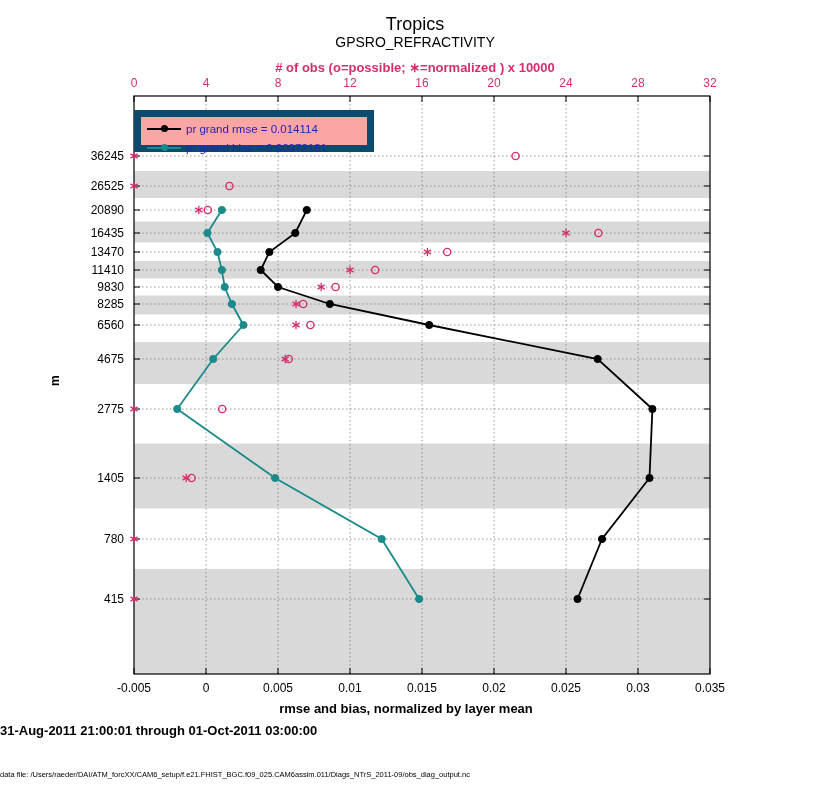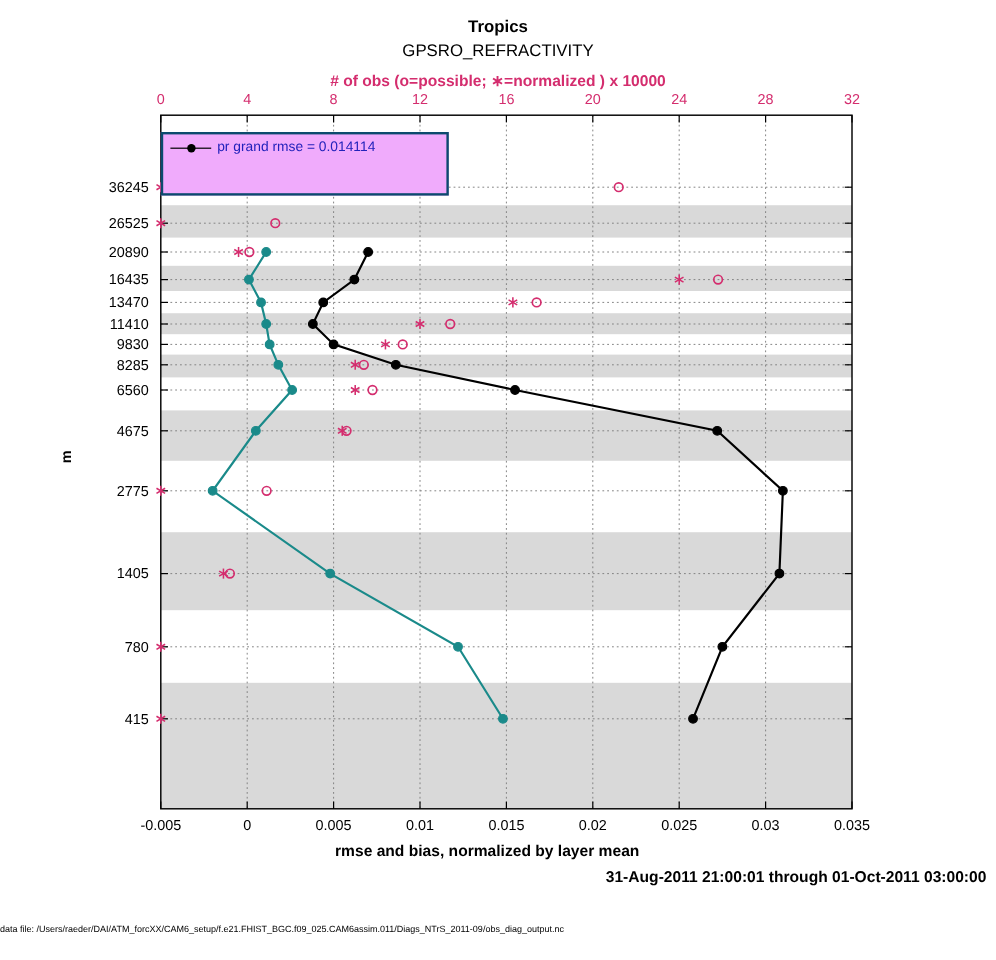--- a/index.html
+++ b/index.html
@@ -22,22 +22,22 @@
     height: 800px;
   }
   .title-block {
     position: absolute;
     left: 0;
     width: 830px;
     text-align: center;
   }
   .title1 {
     top: 14px;
-    font-size: 14px;
-    font-weight: bold;
+    font-size: 18px;
+    font-weight: normal;
   }
   .title2 {
     top: 34px;
     font-size: 14px;
     font-weight: normal;
   }
   .toptitle {
     top: 60px;
     font-size: 13px;
     font-weight: bold;
@@ -49,21 +49,21 @@
     width: 812px;
     text-align: center;
     top: 701px;
     font-size: 13px;
     font-weight: bold;
   }
   .subtitle-bottom {
     position: absolute;
     left: 0;
     width: 822px;
-    text-align: right;
+    text-align: left;
     top: 723px;
     font-size: 13px;
     font-weight: bold;
   }
   .datafile {
     position: absolute;
     left: 0;
     width: 830px;
     text-align: left;
     top: 770px;
@@ -76,23 +76,23 @@
     font-size: 12px;
     font-weight: bold;
     transform: rotate(-90deg);
     transform-origin: left top;
   }
   .legend {
     position: absolute;
     left: 134px;
     top: 110px;
     width: 240px;
-    height: 53px;
-    border: 2px solid #0c4a6e;
-    background: #f0abfc;
+    height: 42px;
+    border: 7px solid #0c4a6e;
+    background: #fca5a5;
     box-sizing: border-box;
   }
   .legend-row {
     position: absolute;
     left: 6px;
     height: 18px;
     line-height: 18px;
     font-size: 11.5px;
     color: #2222bb;
     white-space: nowrap;
@@ -348,19 +348,24 @@
       <circle cx="602" cy="539" r="3.6" fill="#000000" stroke="#000000"></circle>
       <circle cx="577.52" cy="599" r="3.6" fill="#000000" stroke="#000000"></circle>
     </svg>
 
   <div class="legend">
     <div class="legend-row r1">
       <span class="legend-sample">
         <span class="ln" style="background:#000000"></span><span class="dot" style="background:#000000"></span>
       </span><span class="legend-text">pr grand rmse = 0.014114</span>
     </div>
+    <div class="legend-row r2">
+      <span class="legend-sample">
+        <span class="ln" style="background:#1a8a8a"></span><span class="dot" style="background:#1a8a8a"></span>
+      </span><span class="legend-text">pr grand bias = 0.00072181</span>
+    </div>
   </div>
 
   <div class="xlabel-bottom">rmse and bias, normalized by layer mean</div>
   <div class="subtitle-bottom">31-Aug-2011 21:00:01 through 01-Oct-2011 03:00:00</div>
   <div class="datafile">data file: /Users/raeder/DAI/ATM_forcXX/CAM6_setup/f.e21.FHIST_BGC.f09_025.CAM6assim.011/Diags_NTrS_2011-09/obs_diag_output.nc</div>
 
 </div>
 
 </body></html>

